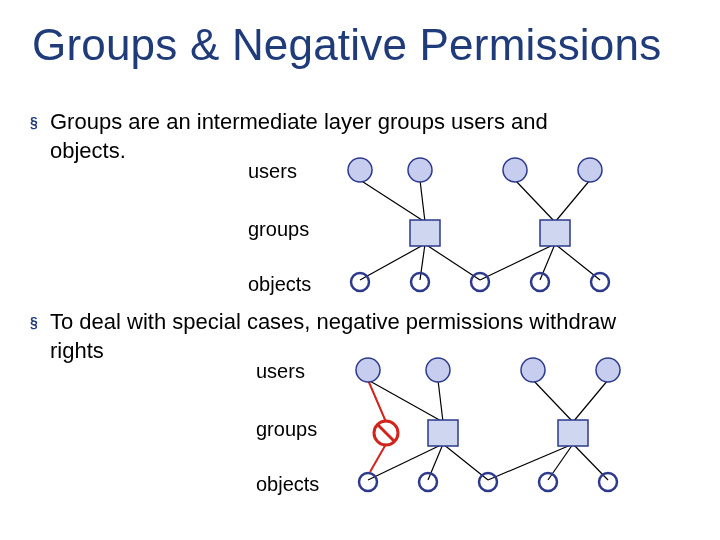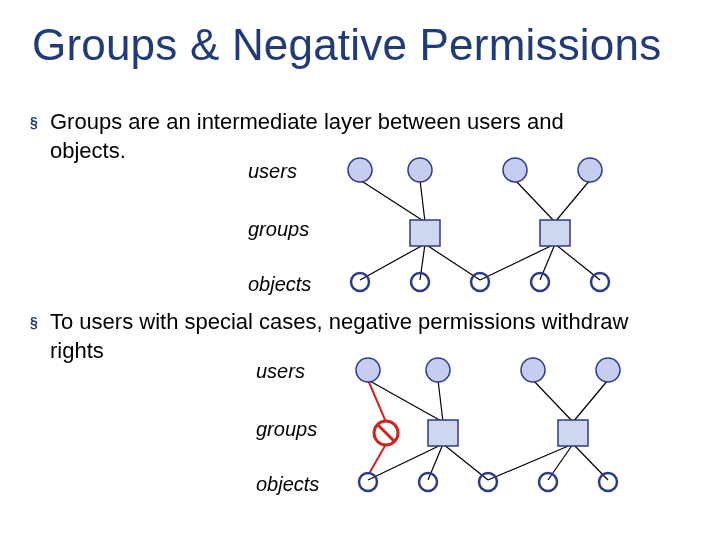--- a/index.html
+++ b/index.html
@@ -1,35 +1,35 @@
 <!DOCTYPE html>
 <html><head>
 <meta charset="utf-8">
 <style>
   html,body{margin:0;padding:0}
   body{width:720px;height:540px;background:#fff;font-family:Arial,Helvetica,sans-serif;color:#000;position:relative;overflow:hidden}
   .title{position:absolute;left:32px;top:20px;font-size:44px;color:#1f3b7a;letter-spacing:.2px}
   .bullet{position:absolute;left:30px;font-size:14px;color:#1f3b7a;font-weight:bold}
   .pt{position:absolute;left:50px;font-size:22px;color:#000;line-height:1.3}
-  .lab{position:absolute;font-style:italic;font-size:20px;color:#000}
+  .lab{position:absolute;font-size:20px;color:#000}
   svg{position:absolute;overflow:visible}
   .u{fill:#c7cdef;stroke:#2d3a8c;stroke-width:1.5}
   .g{fill:#cfd6ef;stroke:#2d3a8c;stroke-width:1.5}
   .o{fill:none;stroke:#2d3a8c;stroke-width:2.5}
   .ln{stroke:#000;stroke-width:1.2;fill:none}
   .red{stroke:#d0241c;stroke-width:2;fill:none}
   .ban{fill:none;stroke:#d0241c;stroke-width:3}
 </style>
 </head>
 <body>
 
 <div class="title">Groups &amp; Negative Permissions</div>
 
 <div class="bullet" style="top:114px">§</div>
-<div class="pt" style="top:108px;width:570px">Groups are an intermediate layer between users and objects.</div>
+<div class="pt" style="top:108px;width:570px">Groups are an intermediate layer groups users and objects.</div>
 
 <div class="lab" style="left:248px;top:160px">users</div>
 <div class="lab" style="left:248px;top:218px">groups</div>
 <div class="lab" style="left:248px;top:273px">objects</div>
 
 <svg style="left:330px;top:150px" width="320" height="150">
 
   <line class="ln" x1="30" y1="30" x2="95" y2="72"></line>
   <line class="ln" x1="90" y1="30" x2="95" y2="72"></line>
   <line class="ln" x1="185" y1="30" x2="225" y2="72"></line>
@@ -51,21 +51,21 @@
   <rect class="g" x="210" y="70" width="30" height="26"></rect>
 
   <circle class="o" cx="30" cy="132" r="9"></circle>
   <circle class="o" cx="90" cy="132" r="9"></circle>
   <circle class="o" cx="150" cy="132" r="9"></circle>
   <circle class="o" cx="210" cy="132" r="9"></circle>
   <circle class="o" cx="270" cy="132" r="9"></circle>
 </svg>
 
 <div class="bullet" style="top:314px">§</div>
-<div class="pt" style="top:308px;width:590px">To users with special cases, negative permissions withdraw rights</div>
+<div class="pt" style="top:308px;width:590px">To deal with special cases, negative permissions withdraw rights</div>
 
 <div class="lab" style="left:256px;top:360px">users</div>
 <div class="lab" style="left:256px;top:418px">groups</div>
 <div class="lab" style="left:256px;top:473px">objects</div>
 
 <svg style="left:338px;top:350px" width="320" height="160">
 
   <line class="ln" x1="30" y1="30" x2="105" y2="72"></line>
   <line class="ln" x1="100" y1="30" x2="105" y2="72"></line>
   <line class="ln" x1="195" y1="30" x2="235" y2="72"></line>

